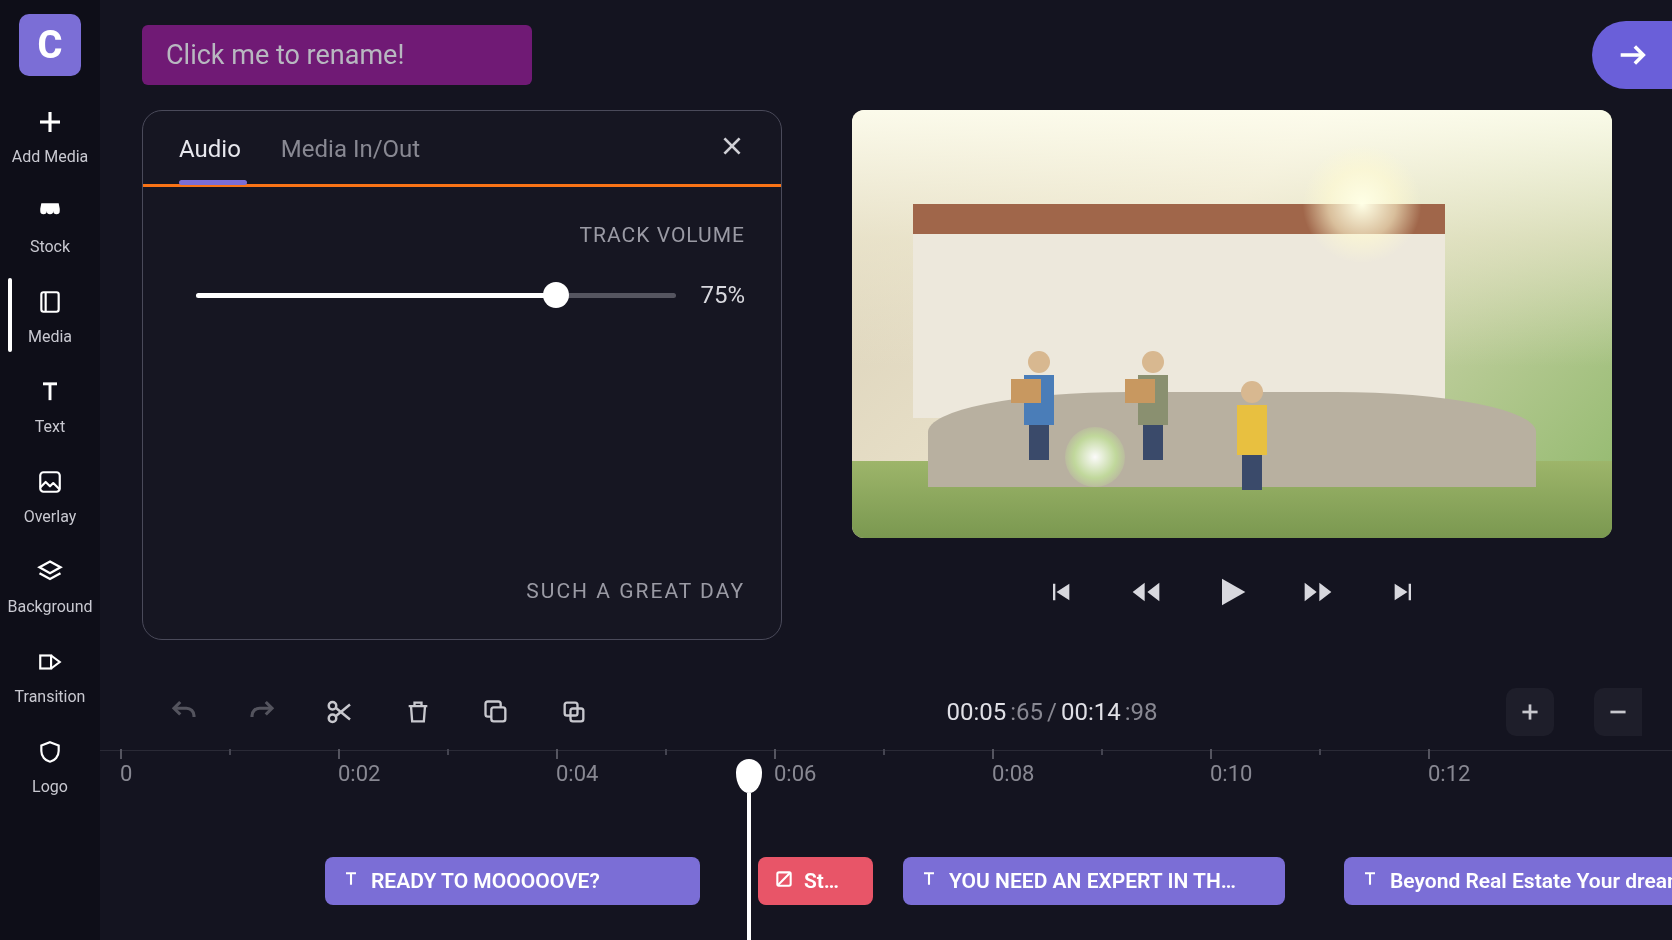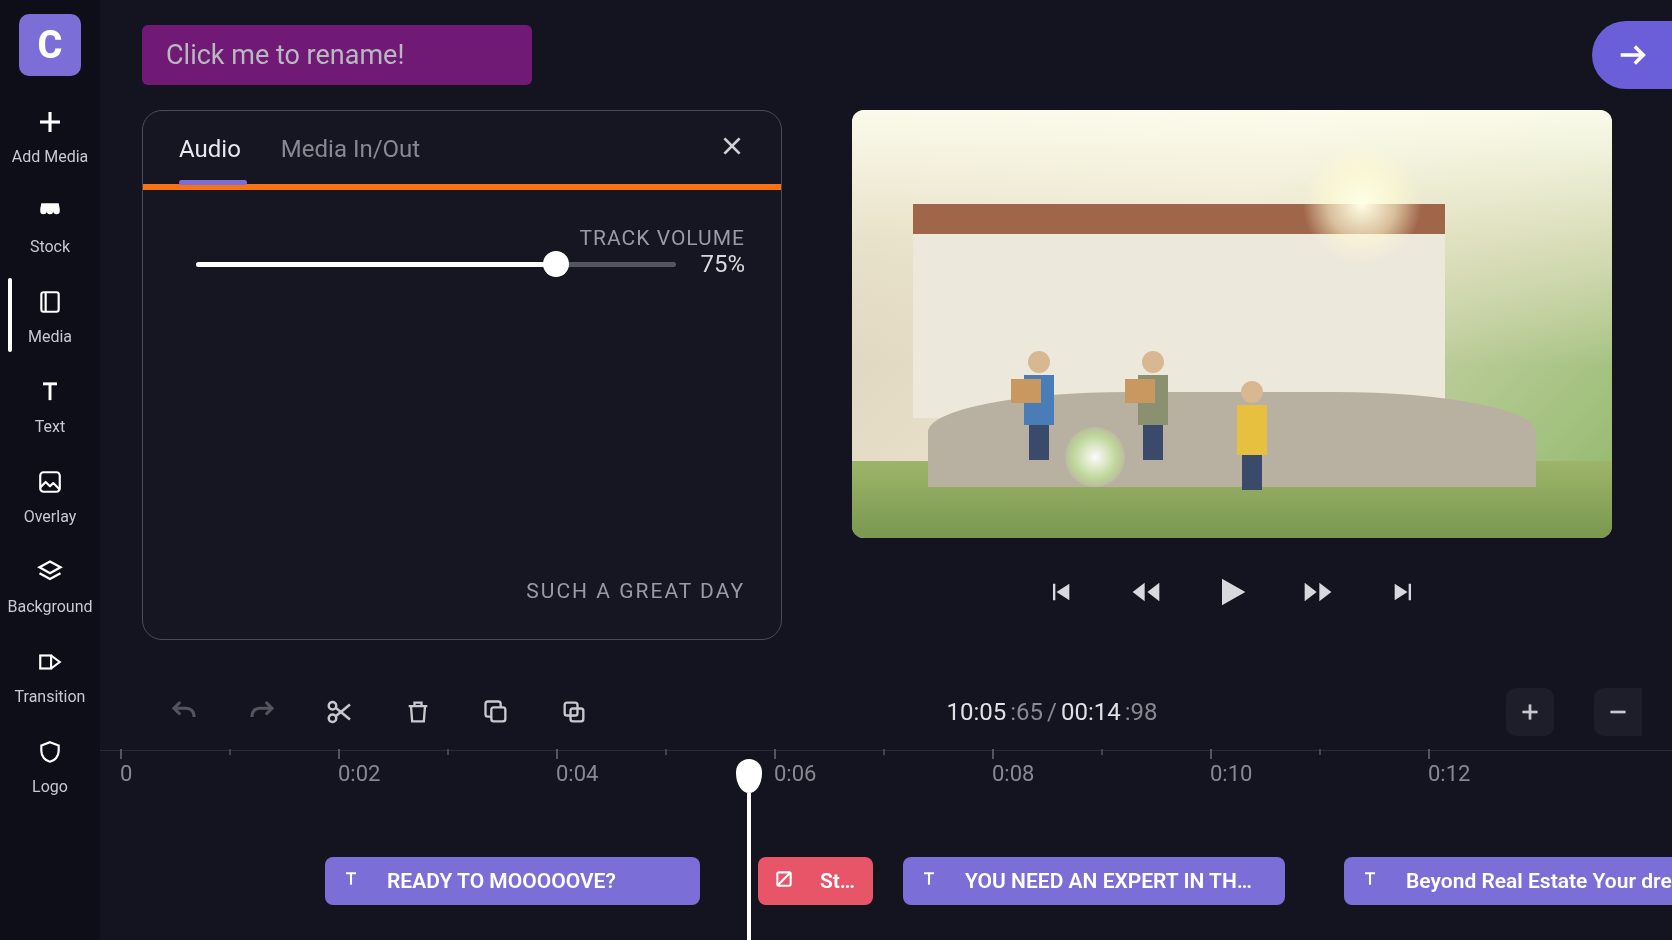--- a/index.html
+++ b/index.html
@@ -12,28 +12,28 @@
   .side-icon { width: 36px; height: 36px; display:flex; align-items:center; justify-content:center;}
   
   .main { flex: 1; display: flex; flex-direction: column; }
   .topbar { height: 110px; display: flex; align-items: center; padding-left: 42px; }
   .title-input { background: #701a75; color: #b8b8c0; font-size: 27px; padding: 14px 24px; border-radius: 6px; border: none; outline: none; min-width: 260px;}
   .export-btn { margin-left: auto; width: 80px; height: 68px; background: #6a5fd9; border-radius: 40px 0 0 40px; display:flex; align-items:center; justify-content:center; }
   
   .workspace { display: flex; padding: 0 20px 0 42px; gap: 30px; height: 560px;}
   
   .panel { width: 640px; height: 530px; border: 1px solid #4a4a5a; border-radius: 20px; background: #161622; display:flex; flex-direction:column;}
-  .panel-tabs { display:flex; align-items:center; padding: 22px 36px 0 36px; border-bottom: 6px solid #f97316; gap: 40px; position:relative;}
+  .panel-tabs { display:flex; align-items:center; padding: 22px 36px 0 36px; border-bottom: 3px solid #f97316; gap: 40px; position:relative;}
   .panel-tab { font-size: 24px; color: #888892; padding-bottom: 20px; cursor:pointer;}
   .panel-tab.active { color: #e8e8ee;}
   .tab-underline { position:absolute; bottom:-1px; left:36px; width:68px; height:5px; background:#7b6ed6; border-radius:3px;}
   .panel-close { margin-left:auto; font-size:28px; color:#d0d0d6; cursor:pointer; padding-bottom:18px;}
   .panel-body { padding: 36px 36px 0 36px; flex:1; display:flex; flex-direction:column;align-items:flex-end;}
   .section-label { font-size: 21px; letter-spacing: 1px; color:#9a9aa4;}
-  .slider-row { display:flex; align-items:center; gap:24px; }
+  .slider-row { display:flex; align-items:center; gap:24px; margin-top: 34px;}
   .slider-track { width: 480px; height: 5px; background:#555560; border-radius:3px; position:relative;}
   .slider-fill { position:absolute; left:0; top:0; bottom:0; background:#ffffff; border-radius:3px;}
   .slider-thumb { position:absolute; top:50%; width:26px; height:26px; background:#fff; border-radius:50%; transform:translate(-50%,-50%); cursor:grab;}
   .slider-value { font-size:24px; color:#d8d8de;}
   .track-name { margin-top:auto; margin-bottom: 36px; font-size:21px; letter-spacing:2px; color:#9a9aa4;}
   
   .preview-col { flex:1; display:flex; flex-direction:column; align-items:center;}
   .preview { width: 760px; height: 428px; border-radius: 12px; overflow:hidden; position:relative; background: linear-gradient(135deg, #d9d0b8 0%, #e8e0c8 40%, #8fb86a 100%);}
   .house-sky { position:absolute; inset:0; background: linear-gradient(180deg, rgba(255,255,240,0.9) 0%, rgba(240,235,210,0.6) 30%, transparent 60%);}
   .sun { position:absolute; right:25%; top:8%; width:120px; height:120px; background: radial-gradient(circle, rgba(255,255,230,1) 0%, rgba(255,250,210,0.6) 40%, transparent 70%); border-radius:50%;}
@@ -62,21 +62,21 @@
   .timeline { position:relative; border-top:1px solid #2a2a36; padding-top: 10px;}
   .ruler { display:flex; position:relative; height:46px; padding-left:20px;}
   .tick { position:absolute; top:0; font-size:22px; color:#888892;}
   .tick::before{content:'';position:absolute;left:0;top:-12px;width:2px;height:10px;background:#555560;}
   .minor-tick{position:absolute;top:-12px;width:2px;height:6px;background:#444450;}
   .playhead { position:absolute; top:-2px; left:770px; display:flex; flex-direction:column; align-items:center; z-index:5;}
   .playhead-head{width:26px;height:34px;background:#fff;border-radius:13px 13px 13px 13px / 13px 13px 20px 20px;}
   .playhead-line{width:4px;height:200px;background:#fff;}
   
   .tracks { padding-left:20px; margin-top: 50px; display:flex; gap:10px;}
-  .clip { height: 48px; border-radius:8px; display:flex; align-items:center; padding:0 16px; gap:26px; font-size:21px; font-weight:600; color:#fff; cursor:pointer; white-space:nowrap; overflow:hidden;}
+  .clip { height: 48px; border-radius:8px; display:flex; align-items:center; padding:0 16px; gap:10px; font-size:21px; font-weight:600; color:#fff; cursor:pointer; white-space:nowrap; overflow:hidden;}
   .clip-text { background:#7b6ed6;}
   .clip-shape { background:#e85568;}
   .clip-icon{font-size:20px;}
 </style>
 </head>
 <body>
 
 <div class="sidebar">
   <div class="logo">C</div>
   <div class="side-item">
@@ -276,21 +276,21 @@
           <path d="M16 8V5a2 2 0 00-2-2H5a2 2 0 00-2 2v9a2 2 0 002 2h3"></path>
         </svg>
       </div>
     <div class="tool-btn enabled">
         <svg width="28" height="28" viewBox="0 0 24 24" fill="none" stroke="currentColor" stroke-width="2">
           <rect x="9" y="9" width="11" height="11" rx="2"></rect>
           <rect x="4" y="4" width="11" height="11" rx="2"></rect>
         </svg>
       </div>
     <div class="time-display">
-      <span class="tc-main">10:05</span>
+      <span class="tc-main">00:05</span>
         <span class="tc-frames">:65</span>
       <span class="tc-sep">/</span>
       <span class="tc-main">00:14</span>
         <span class="tc-frames">:98</span>
     </div>
     <div class="zoom-btn">
         <svg width="26" height="26" viewBox="0 0 24 24" fill="none" stroke="currentColor" stroke-width="2.5">
           <line x1="12" y1="5" x2="12" y2="19"></line>
           <line x1="5" y1="12" x2="19" y2="12"></line>
         </svg>

